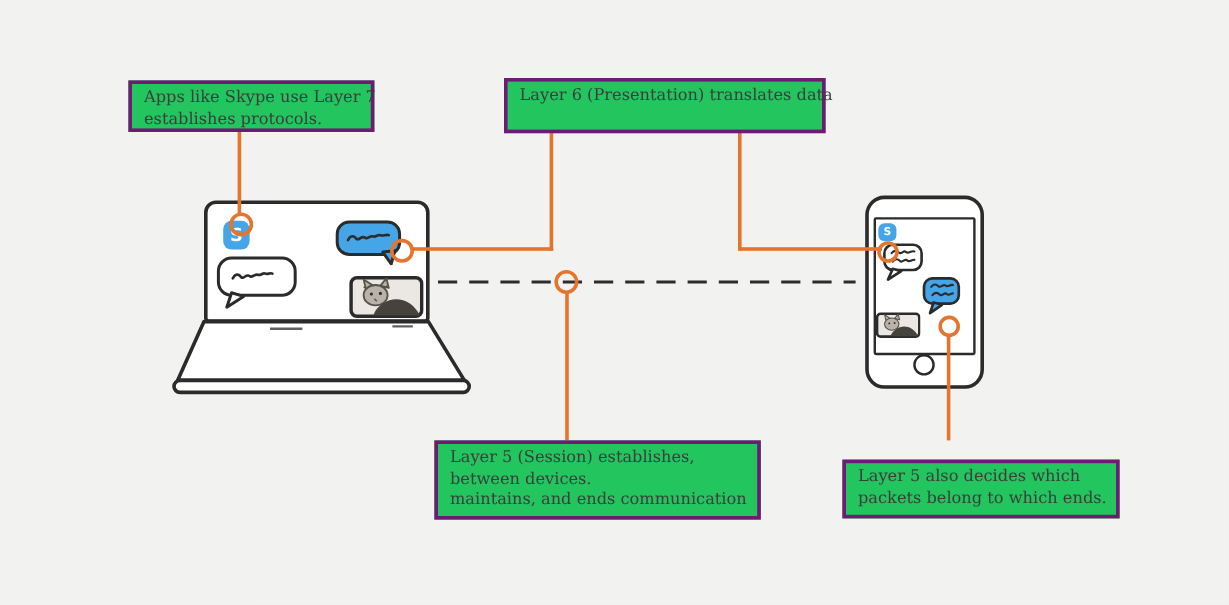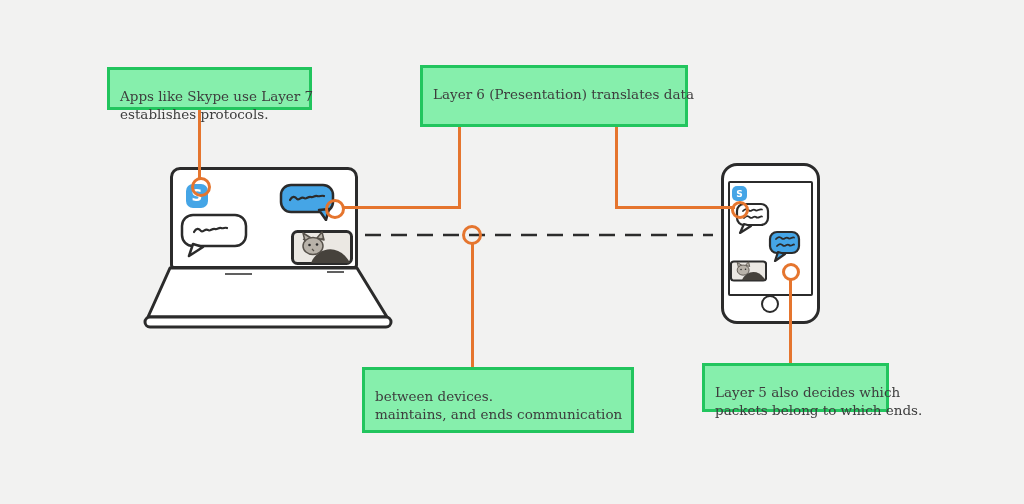--- a/index.html
+++ b/index.html
@@ -4,29 +4,29 @@
 <style>
   html,body{margin:0;padding:0;}
   body{background:#e9e9e8;font-family:"DejaVu Serif", serif;}
   .canvas{
     position:relative;width:1024px;height:504px;margin:0 auto;
     background:#f2f2f1;overflow:hidden;
   }
   
   .abox{
     position:absolute;box-sizing:border-box;
-    background:#86efac;border:3px solid #22c55e;
-    padding:18px 10px;color:#3d3d3d;
+    background:#22c55e;border:3px solid #701a75;
+    padding:3px 10px;color:#3d3d3d;
     font-size:13.5px;line-height:17.5px;z-index:30;
   }
   .abox .line{display:block;white-space:nowrap;}
   .box1{left:107px;top:67px;width:205px;height:43px;}
-  .box2{left:420px;top:65px;width:268px;height:62px;}
+  .box2{left:420px;top:65px;width:268px;height:46px;}
   .box3{left:362px;top:367px;width:272px;height:66px;}
-  .box4{left:702px;top:363px;width:187px;height:49px;}
+  .box4{left:702px;top:383px;width:231px;height:49px;}
   
   .oline{position:absolute;background:#e5752e;z-index:20;}
   .l1 {left:198px;top:109px;width:3px;height:70px;}
   .l2av{left:458px;top:110px;width:3px;height:99px;}
   .l2ah{left:344px;top:206px;width:117px;height:3px;}
   .l2bv{left:615px;top:110px;width:3px;height:99px;}
   .l2bh{left:616px;top:206px;width:119px;height:3px;}
   .l3 {left:471px;top:243px;width:3px;height:124px;}
   .l4 {left:789px;top:280px;width:3px;height:87px;}
   .ocircle{
@@ -165,20 +165,21 @@
   <div class="abox box1">
     <span class="line">Apps like Skype use Layer 7</span>
     <span class="line">establishes protocols.</span>
   </div>
 
   <div class="abox box2">
     <span class="line">Layer 6 (Presentation) translates data</span>
   </div>
 
   <div class="abox box3">
+    <span class="line">Layer 5 (Session) establishes,</span>
     <span class="line">between devices.</span>
     <span class="line">maintains, and ends communication</span>
   </div>
 
   <div class="abox box4">
     <span class="line">Layer 5 also decides which</span>
     <span class="line">packets belong to which ends.</span>
   </div>
 
 </div>

